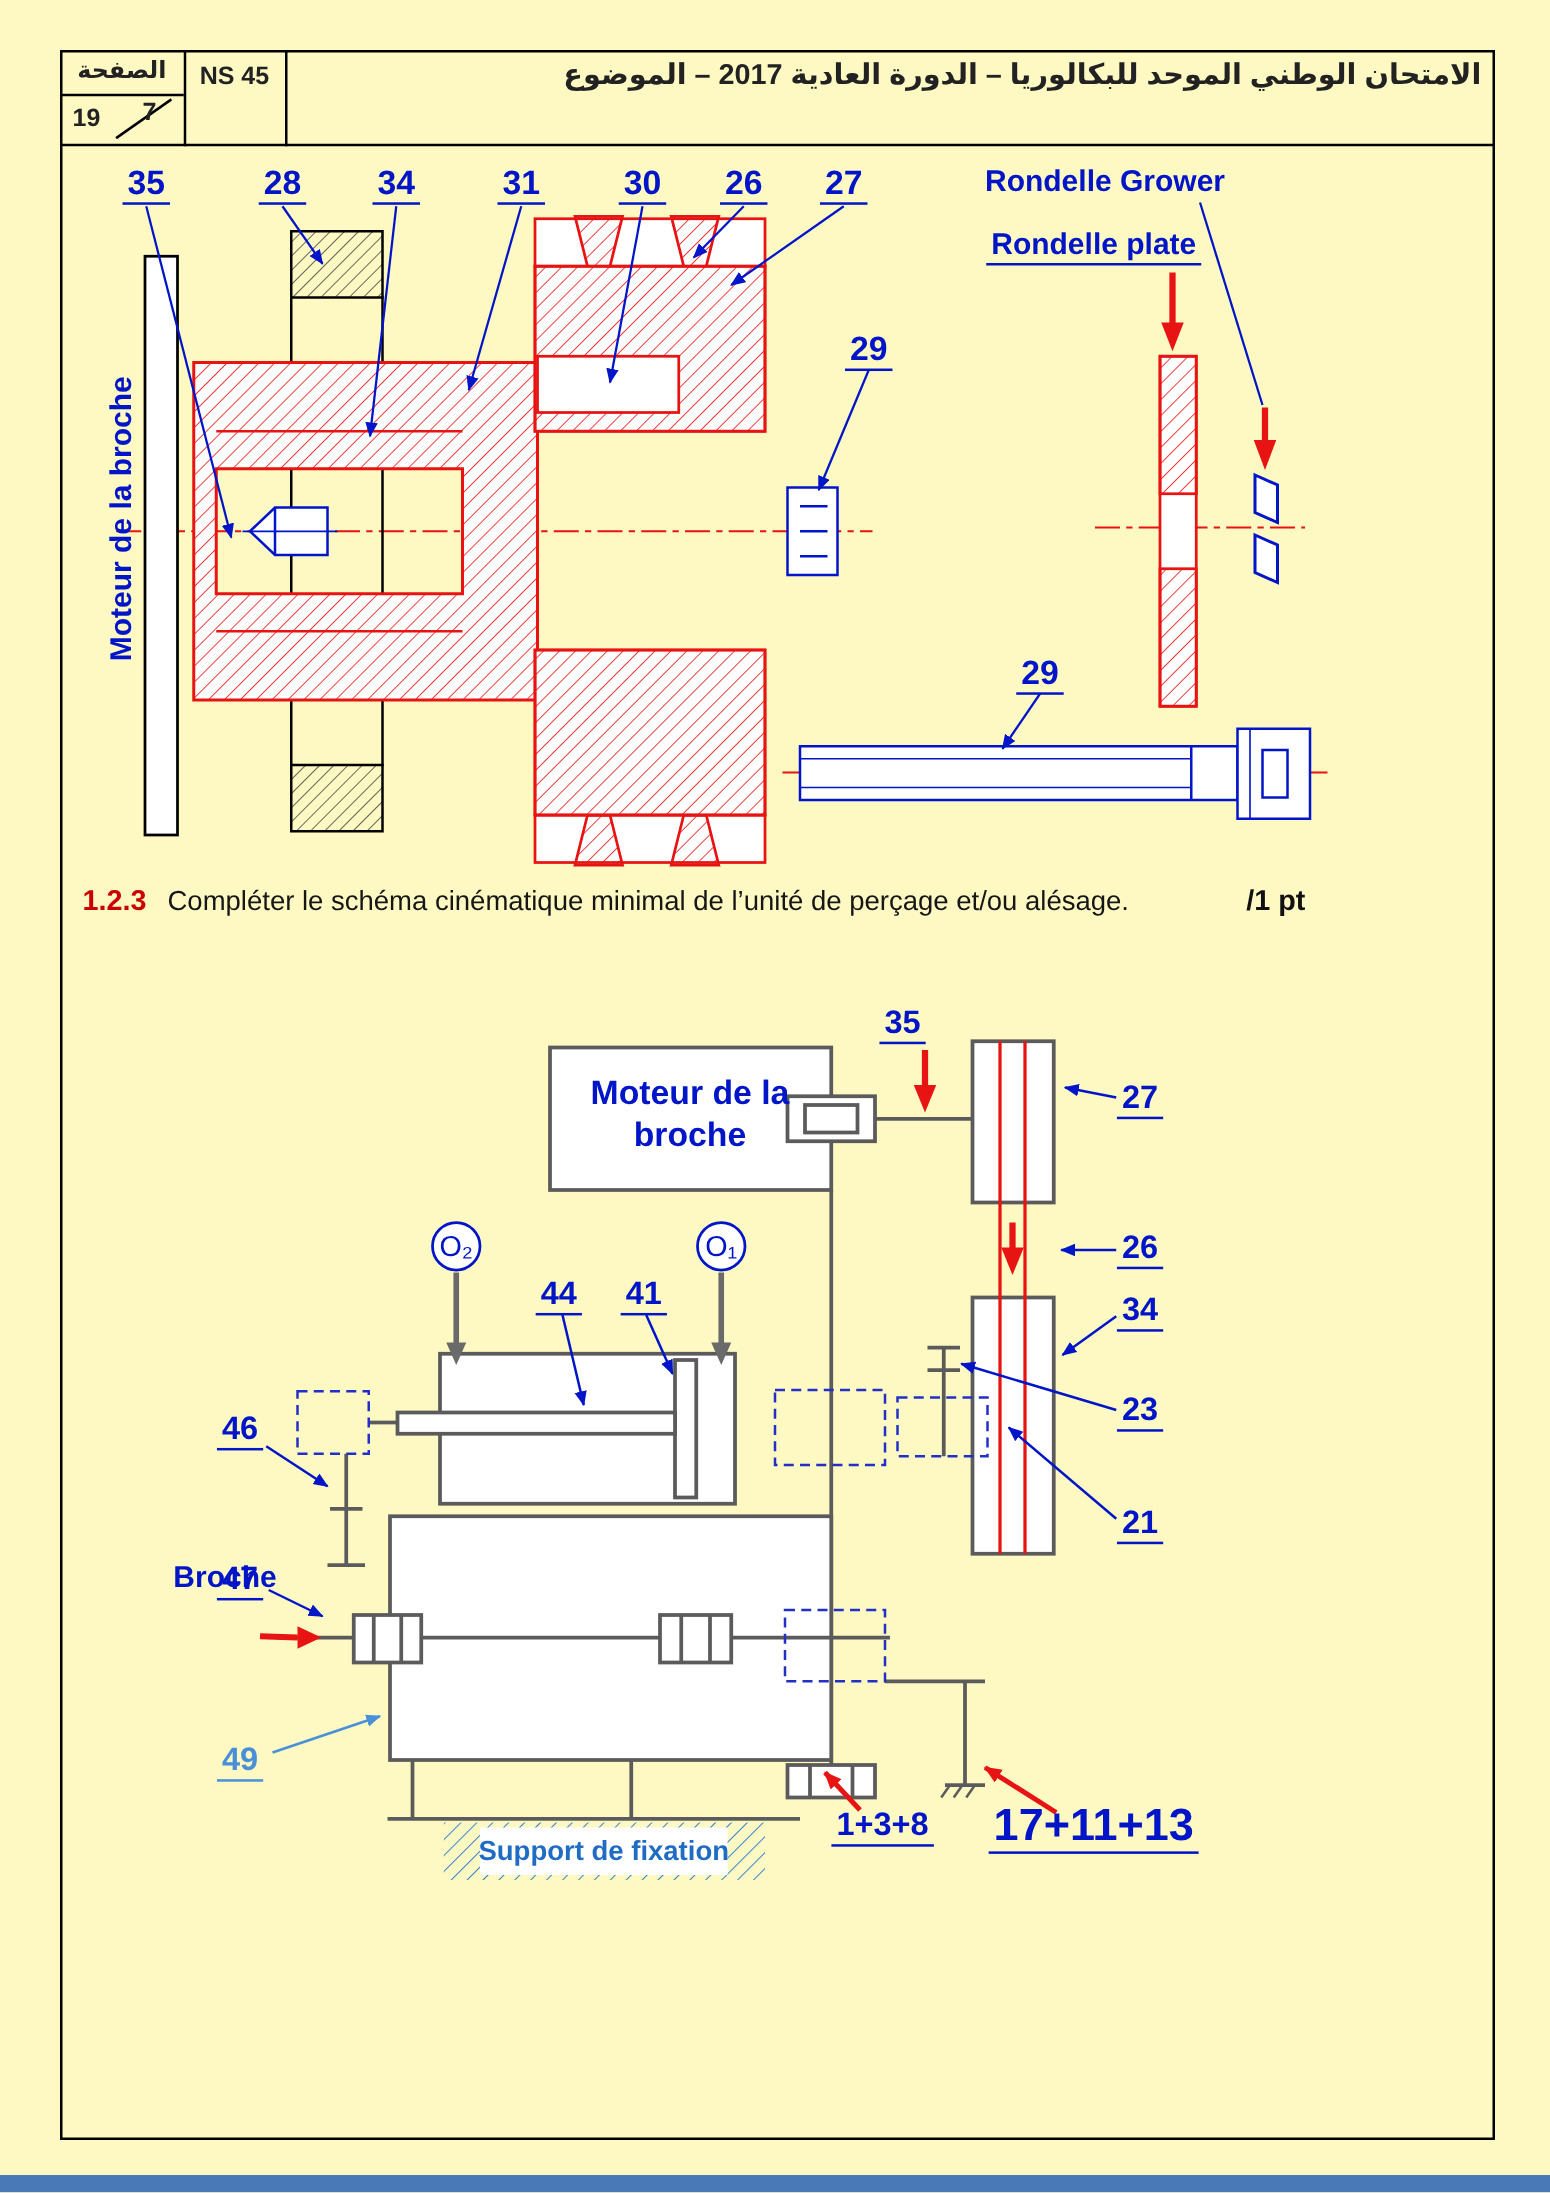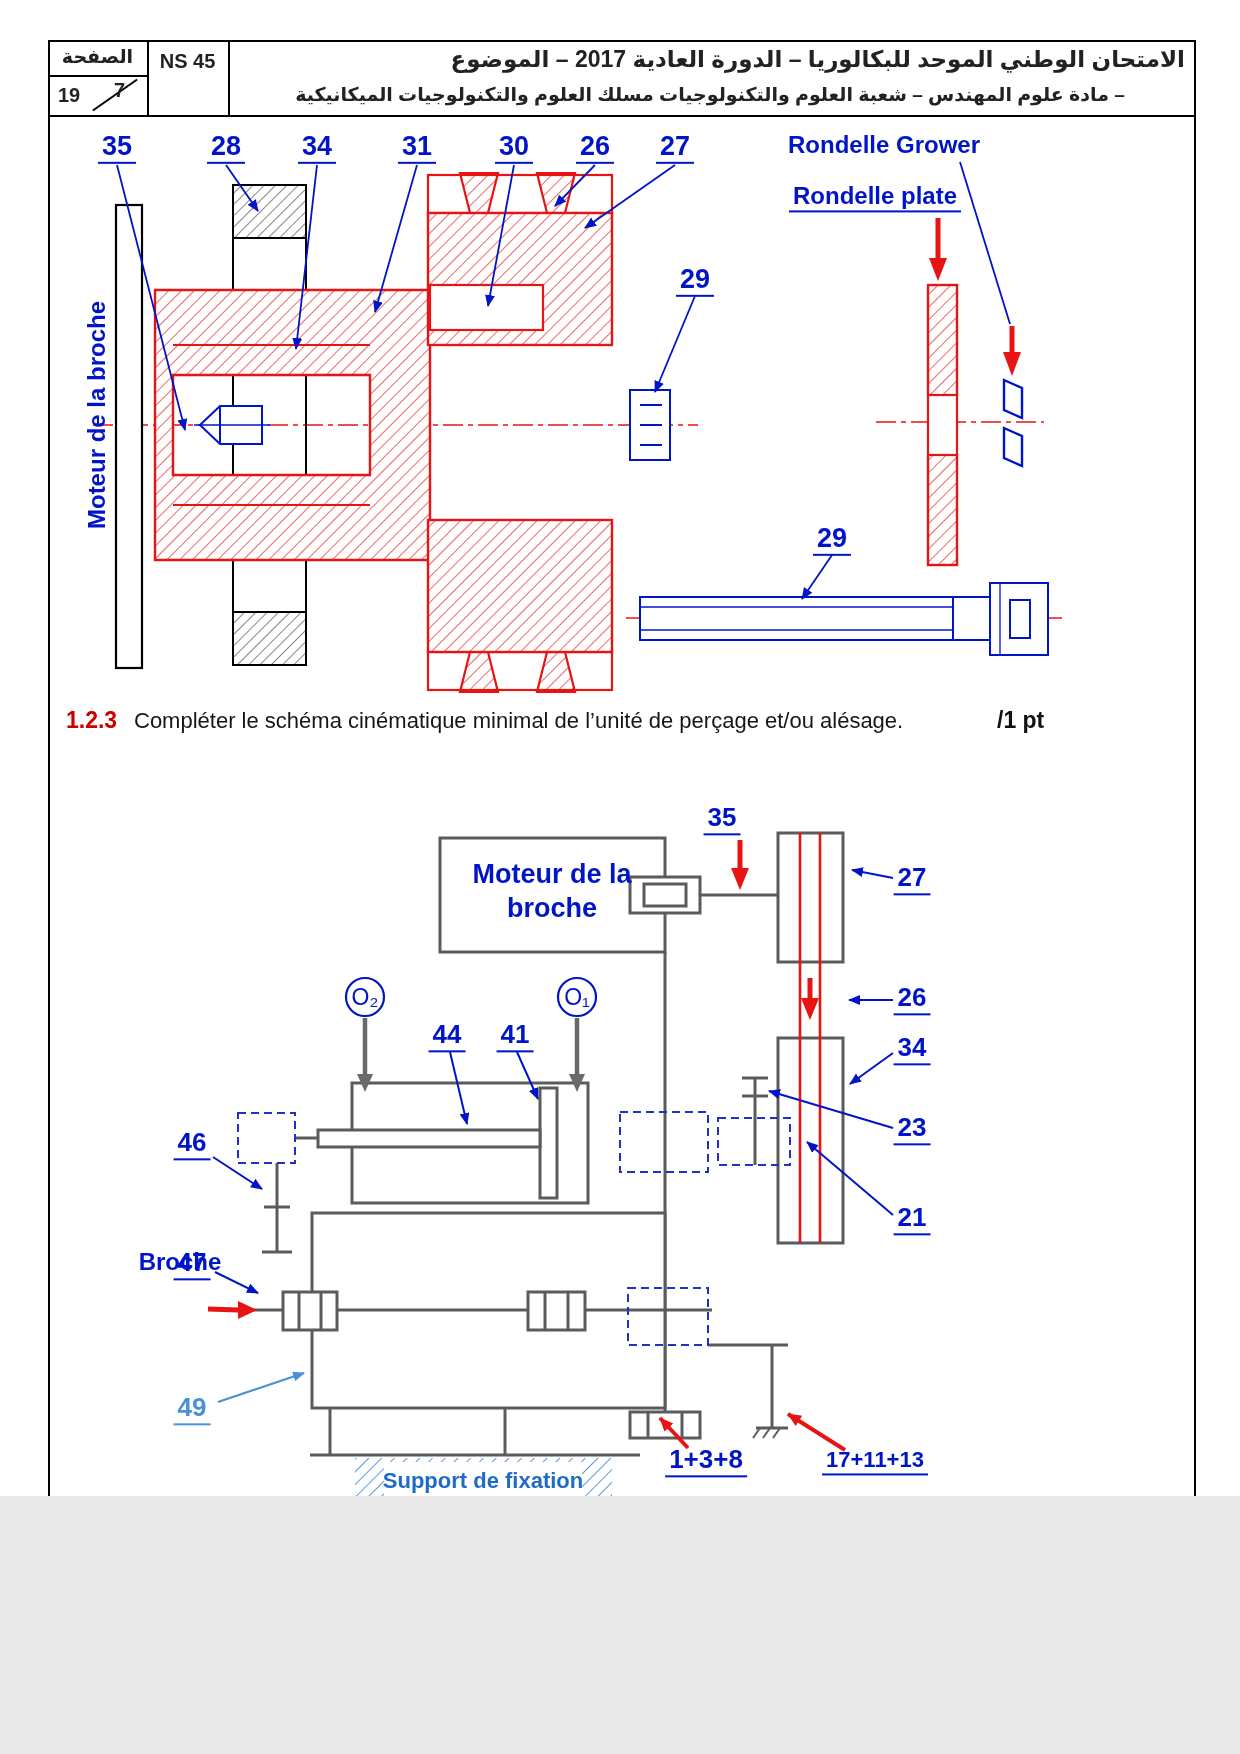--- a/index.html
+++ b/index.html
@@ -1,18 +1,18 @@
 <!DOCTYPE html>
 <html><head>
 <meta charset="utf-8">
 <style>
   *{margin:0;padding:0;box-sizing:border-box}
   html,body{background:#e9e9e9}
   body{font-family:"Liberation Sans","DejaVu Sans",sans-serif}
-  .page{position:relative;width:1240px;height:1496px;background:#ffffff;margin:0 auto;overflow:hidden}
+  .page{position:relative;width:1240px;height:1754px;background:#fef9c3;margin:0 auto;overflow:hidden}
   .abs{position:absolute}
   .frame{position:absolute;left:48px;top:40px;width:1148px;height:1672px;border:2.5px solid #000;pointer-events:none}
   .hdr-line{position:absolute;background:#000}
   .hdr-txt{position:absolute;color:#222;font-weight:bold}
   .lbl{position:absolute;transform:translate(-50%,-50%);color:#0014c8;font-weight:bold;font-size:27px;line-height:1.05;white-space:nowrap}
   .u{border-bottom:2.5px solid currentColor;padding:0 4px 2px}
   .sm{font-size:24px}
   .rot{transform:translate(-50%,-50%) rotate(-90deg)}
   .light{color:#4a90d9}
   .olbl{position:absolute;transform:translate(-50%,-50%);color:#0014c8;font-weight:normal;font-size:23px;white-space:nowrap}
@@ -34,21 +34,20 @@
   <div class="hdr-line" style="left:147px;top:40px;width:2px;height:77px"></div>
   <div class="hdr-line" style="left:228px;top:40px;width:2px;height:77px"></div>
   <div class="hdr-line" style="left:48px;top:75px;width:99px;height:2px"></div>
   <div class="diag"></div>
 
   <div class="hdr-txt" style="left:48px;top:45px;width:99px;text-align:center;font-size:19px" dir="rtl">الصفحة</div>
   <div class="hdr-txt" style="left:58px;top:84px;font-size:20px">19</div>
   <div class="hdr-txt" style="left:114px;top:79px;font-size:20px">7</div>
   <div class="hdr-txt" style="left:147px;top:50px;width:81px;text-align:center;font-size:20px">NS 45</div>
   <div class="hdr-txt" style="left:235px;top:46px;width:950px;font-size:23px" dir="rtl">الامتحان الوطني الموحد للبكالوريا – الدورة العادية 2017 – الموضوع</div>
-  <div class="hdr-txt" style="left:235px;top:83px;width:950px;text-align:center;font-size:19px" dir="rtl">– مادة علوم المهندس  –  شعبة العلوم والتكنولوجيات مسلك العلوم والتكنولوجيات الميكانيكية</div>
 
   <svg class="abs" style="left:48px;top:118px" width="1148" height="588" viewBox="0 0 1148 588">
     <defs>
       <pattern id="rh" width="9" height="9" patternUnits="userSpaceOnUse" patternTransform="rotate(45)">
         <line x1="0" y1="0" x2="0" y2="9" stroke="#e81313" stroke-width="1.3"></line>
       </pattern>
       <pattern id="kh" width="8" height="8" patternUnits="userSpaceOnUse" patternTransform="rotate(45)">
         <line x1="0" y1="0" x2="0" y2="8" stroke="#333" stroke-width="1.2"></line>
       </pattern>
       <marker id="mB1" markerWidth="14" markerHeight="12" refX="11" refY="5" orient="auto" markerUnits="userSpaceOnUse">
@@ -285,17 +284,17 @@
   <div class="olbl" style="left:317px;"></div>
   <div class="olbl" style="left:365px;top:997px">O₂</div>
   <div class="olbl" style="left:577px;top:997px">O₁</div>
   <div class="lbl u" style="left:447px;top:1037px;font-size:26px">44</div>
   <div class="lbl u" style="left:515px;top:1037px;font-size:26px">41</div>
   <div class="lbl u" style="left:192px;top:1145px;font-size:26px">46</div>
   <div class="lbl u" style="left:192px;top:1265px;font-size:26px">47</div>
   <div class="lbl sm" style="left:180px;top:1262px">Broche</div>
   <div class="lbl u light" style="left:192px;top:1410px;font-size:26px">49</div>
   <div class="lbl u" style="left:706px;top:1462px;font-size:26px">1+3+8</div>
-  <div class="lbl u" style="left:875px;top:1462px;font-size:22px">17+11+13</div>
+  <div class="lbl u" style="left:875px;top:1462px;font-size:36px">17+11+13</div>
   <div class="support">Support de fixation</div>
 
   <div class="page-edge"></div>
 </div>
 
 </body></html>

